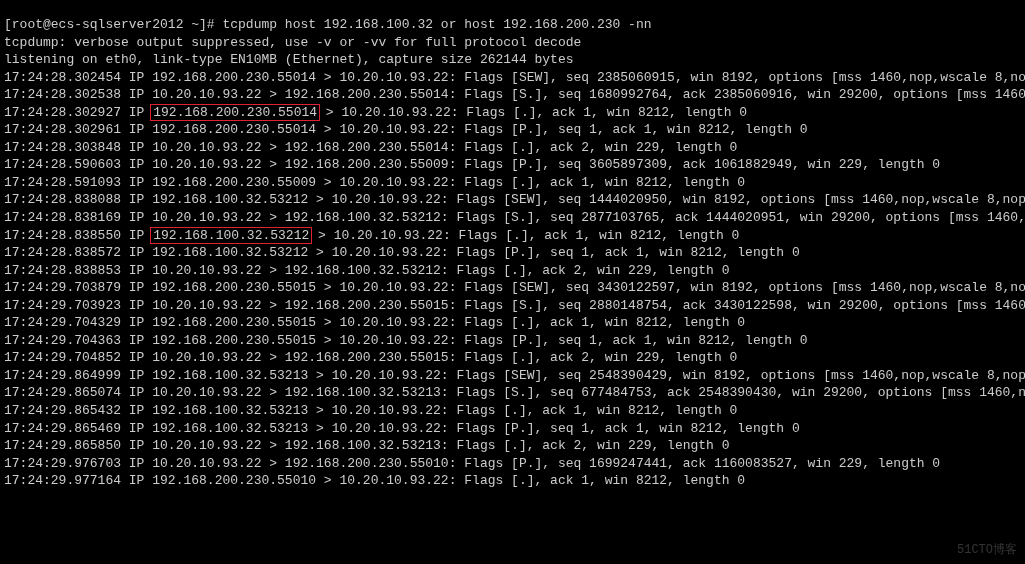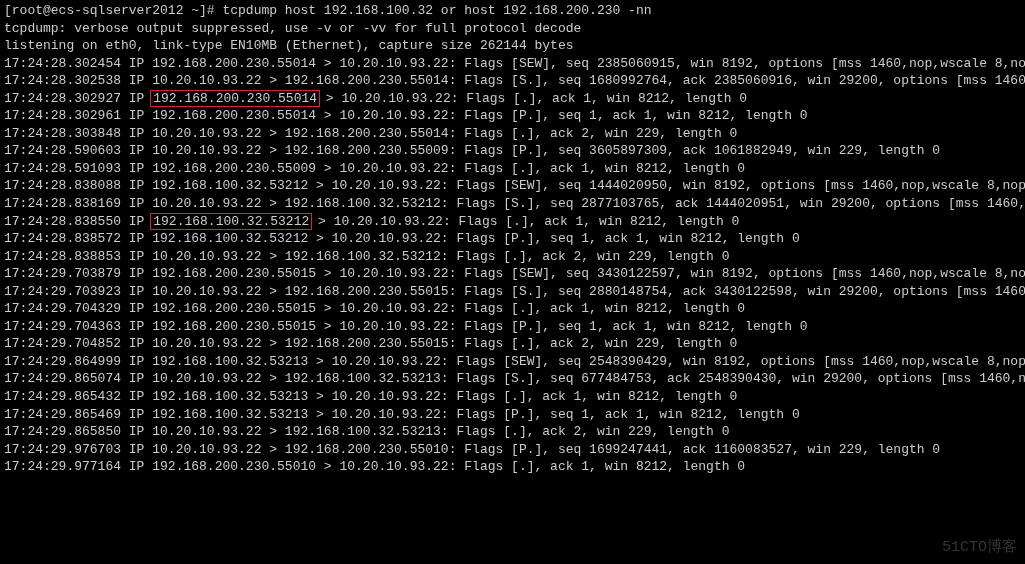--- a/index.html
+++ b/index.html
@@ -1,17 +1,17 @@
 <!DOCTYPE html>
 <html><head>
 <meta charset="utf-8">
 <style>
   html,body{margin:0;padding:0;background:#000;color:#ccc;font-family:Consolas,'Courier New',monospace;font-size:13px;line-height:1.35;width:1025px}
-  .term{padding:2px 4px;white-space:pre;overflow:hidden}
+  .term{padding:16px 4px;white-space:pre;overflow:hidden}
   .line{display:block}
   .hl{border:1px solid #d23;padding:0 2px;margin:4px -2px}
-  .wm{position:fixed;right:8px;bottom:6px;opacity:.25;font-size:15px;pointer-events:none}
+  .wm{position:fixed;right:8px;bottom:6px;opacity:.25;font-size:12px;pointer-events:none}
 </style>
 </head>
 <body>
 
 <div class="term" id="term"><span class="line"><span>[root@ecs-sqlserver2012 ~]# </span><span>tcpdump host 192.168.100.32 or host 192.168.200.230 -nn</span></span><span class="line">tcpdump: verbose output suppressed, use -v or -vv for full protocol decode</span><span class="line">listening on eth0, link-type EN10MB (Ethernet), capture size 262144 bytes</span><span class="line">17:24:28.302454 IP 192.168.200.230.55014 &gt; 10.20.10.93.22: Flags [SEW], seq 2385060915, win 8192, options [mss 1460,nop,wscale 8,nop,nop,sackOK], length 0</span><span class="line">17:24:28.302538 IP 10.20.10.93.22 &gt; 192.168.200.230.55014: Flags [S.], seq 1680992764, ack 2385060916, win 29200, options [mss 1460,nop,nop,sackOK,nop,wscale 7], length 0</span><span class="line"><span>17:24:28.302927 IP </span><span class="hl">192.168.200.230.55014</span><span> &gt; 10.20.10.93.22: Flags [.], ack 1, win 8212, length 0</span></span><span class="line">17:24:28.302961 IP 192.168.200.230.55014 &gt; 10.20.10.93.22: Flags [P.], seq 1, ack 1, win 8212, length 0</span><span class="line">17:24:28.303848 IP 10.20.10.93.22 &gt; 192.168.200.230.55014: Flags [.], ack 2, win 229, length 0</span><span class="line">17:24:28.590603 IP 10.20.10.93.22 &gt; 192.168.200.230.55009: Flags [P.], seq 3605897309, ack 1061882949, win 229, length 0</span><span class="line">17:24:28.591093 IP 192.168.200.230.55009 &gt; 10.20.10.93.22: Flags [.], ack 1, win 8212, length 0</span><span class="line">17:24:28.838088 IP 192.168.100.32.53212 &gt; 10.20.10.93.22: Flags [SEW], seq 1444020950, win 8192, options [mss 1460,nop,wscale 8,nop,nop,sackOK], length 0</span><span class="line">17:24:28.838169 IP 10.20.10.93.22 &gt; 192.168.100.32.53212: Flags [S.], seq 2877103765, ack 1444020951, win 29200, options [mss 1460,nop,nop,sackOK,nop,wscale 7], length 0</span><span class="line"><span>17:24:28.838550 IP </span><span class="hl">192.168.100.32.53212</span><span> &gt; 10.20.10.93.22: Flags [.], ack 1, win 8212, length 0</span></span><span class="line">17:24:28.838572 IP 192.168.100.32.53212 &gt; 10.20.10.93.22: Flags [P.], seq 1, ack 1, win 8212, length 0</span><span class="line">17:24:28.838853 IP 10.20.10.93.22 &gt; 192.168.100.32.53212: Flags [.], ack 2, win 229, length 0</span><span class="line">17:24:29.703879 IP 192.168.200.230.55015 &gt; 10.20.10.93.22: Flags [SEW], seq 3430122597, win 8192, options [mss 1460,nop,wscale 8,nop,nop,sackOK], length 0</span><span class="line">17:24:29.703923 IP 10.20.10.93.22 &gt; 192.168.200.230.55015: Flags [S.], seq 2880148754, ack 3430122598, win 29200, options [mss 1460,nop,nop,sackOK,nop,wscale 7], length 0</span><span class="line">17:24:29.704329 IP 192.168.200.230.55015 &gt; 10.20.10.93.22: Flags [.], ack 1, win 8212, length 0</span><span class="line">17:24:29.704363 IP 192.168.200.230.55015 &gt; 10.20.10.93.22: Flags [P.], seq 1, ack 1, win 8212, length 0</span><span class="line">17:24:29.704852 IP 10.20.10.93.22 &gt; 192.168.200.230.55015: Flags [.], ack 2, win 229, length 0</span><span class="line">17:24:29.864999 IP 192.168.100.32.53213 &gt; 10.20.10.93.22: Flags [SEW], seq 2548390429, win 8192, options [mss 1460,nop,wscale 8,nop,nop,sackOK], length 0</span><span class="line">17:24:29.865074 IP 10.20.10.93.22 &gt; 192.168.100.32.53213: Flags [S.], seq 677484753, ack 2548390430, win 29200, options [mss 1460,nop,nop,sackOK,nop,wscale 7], length 0</span><span class="line">17:24:29.865432 IP 192.168.100.32.53213 &gt; 10.20.10.93.22: Flags [.], ack 1, win 8212, length 0</span><span class="line">17:24:29.865469 IP 192.168.100.32.53213 &gt; 10.20.10.93.22: Flags [P.], seq 1, ack 1, win 8212, length 0</span><span class="line">17:24:29.865850 IP 10.20.10.93.22 &gt; 192.168.100.32.53213: Flags [.], ack 2, win 229, length 0</span><span class="line">17:24:29.976703 IP 10.20.10.93.22 &gt; 192.168.200.230.55010: Flags [P.], seq 1699247441, ack 1160083527, win 229, length 0</span><span class="line">17:24:29.977164 IP 192.168.200.230.55010 &gt; 10.20.10.93.22: Flags [.], ack 1, win 8212, length 0</span></div>
 <div class="wm">51CTO博客</div>
 
 </body></html>

